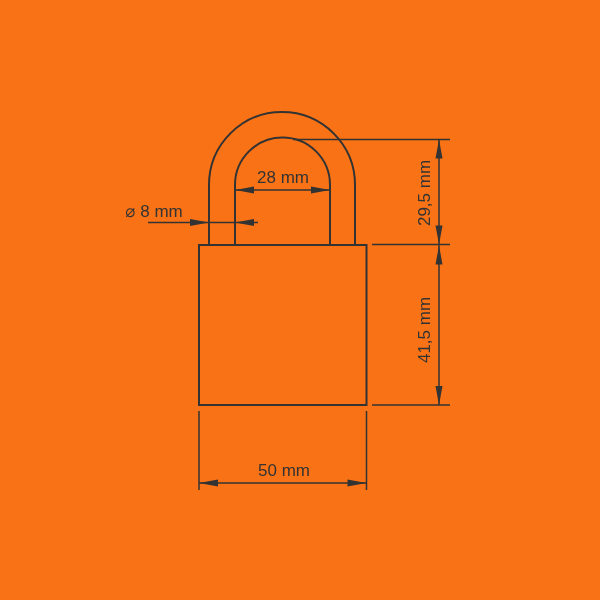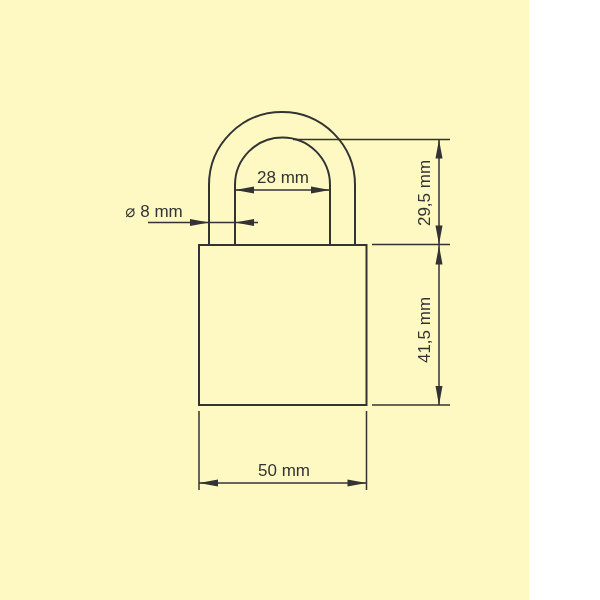--- a/index.html
+++ b/index.html
@@ -2,23 +2,23 @@
 <html><head>
 <meta charset="utf-8">
 <style>
   html, body {
     margin: 0;
     padding: 0;
     background: #ffffff;
   }
   .canvas {
     position: relative;
-    width: 529px;
+    width: 600px;
     height: 600px;
-    background: #fef9c3;
+    background: #f97316;
     overflow: hidden;
   }
   svg {
     display: block;
   }
   .dim-text {
     font-family: "Liberation Sans", "DejaVu Sans", sans-serif;
     font-size: 17px;
     fill: #333333;
   }

